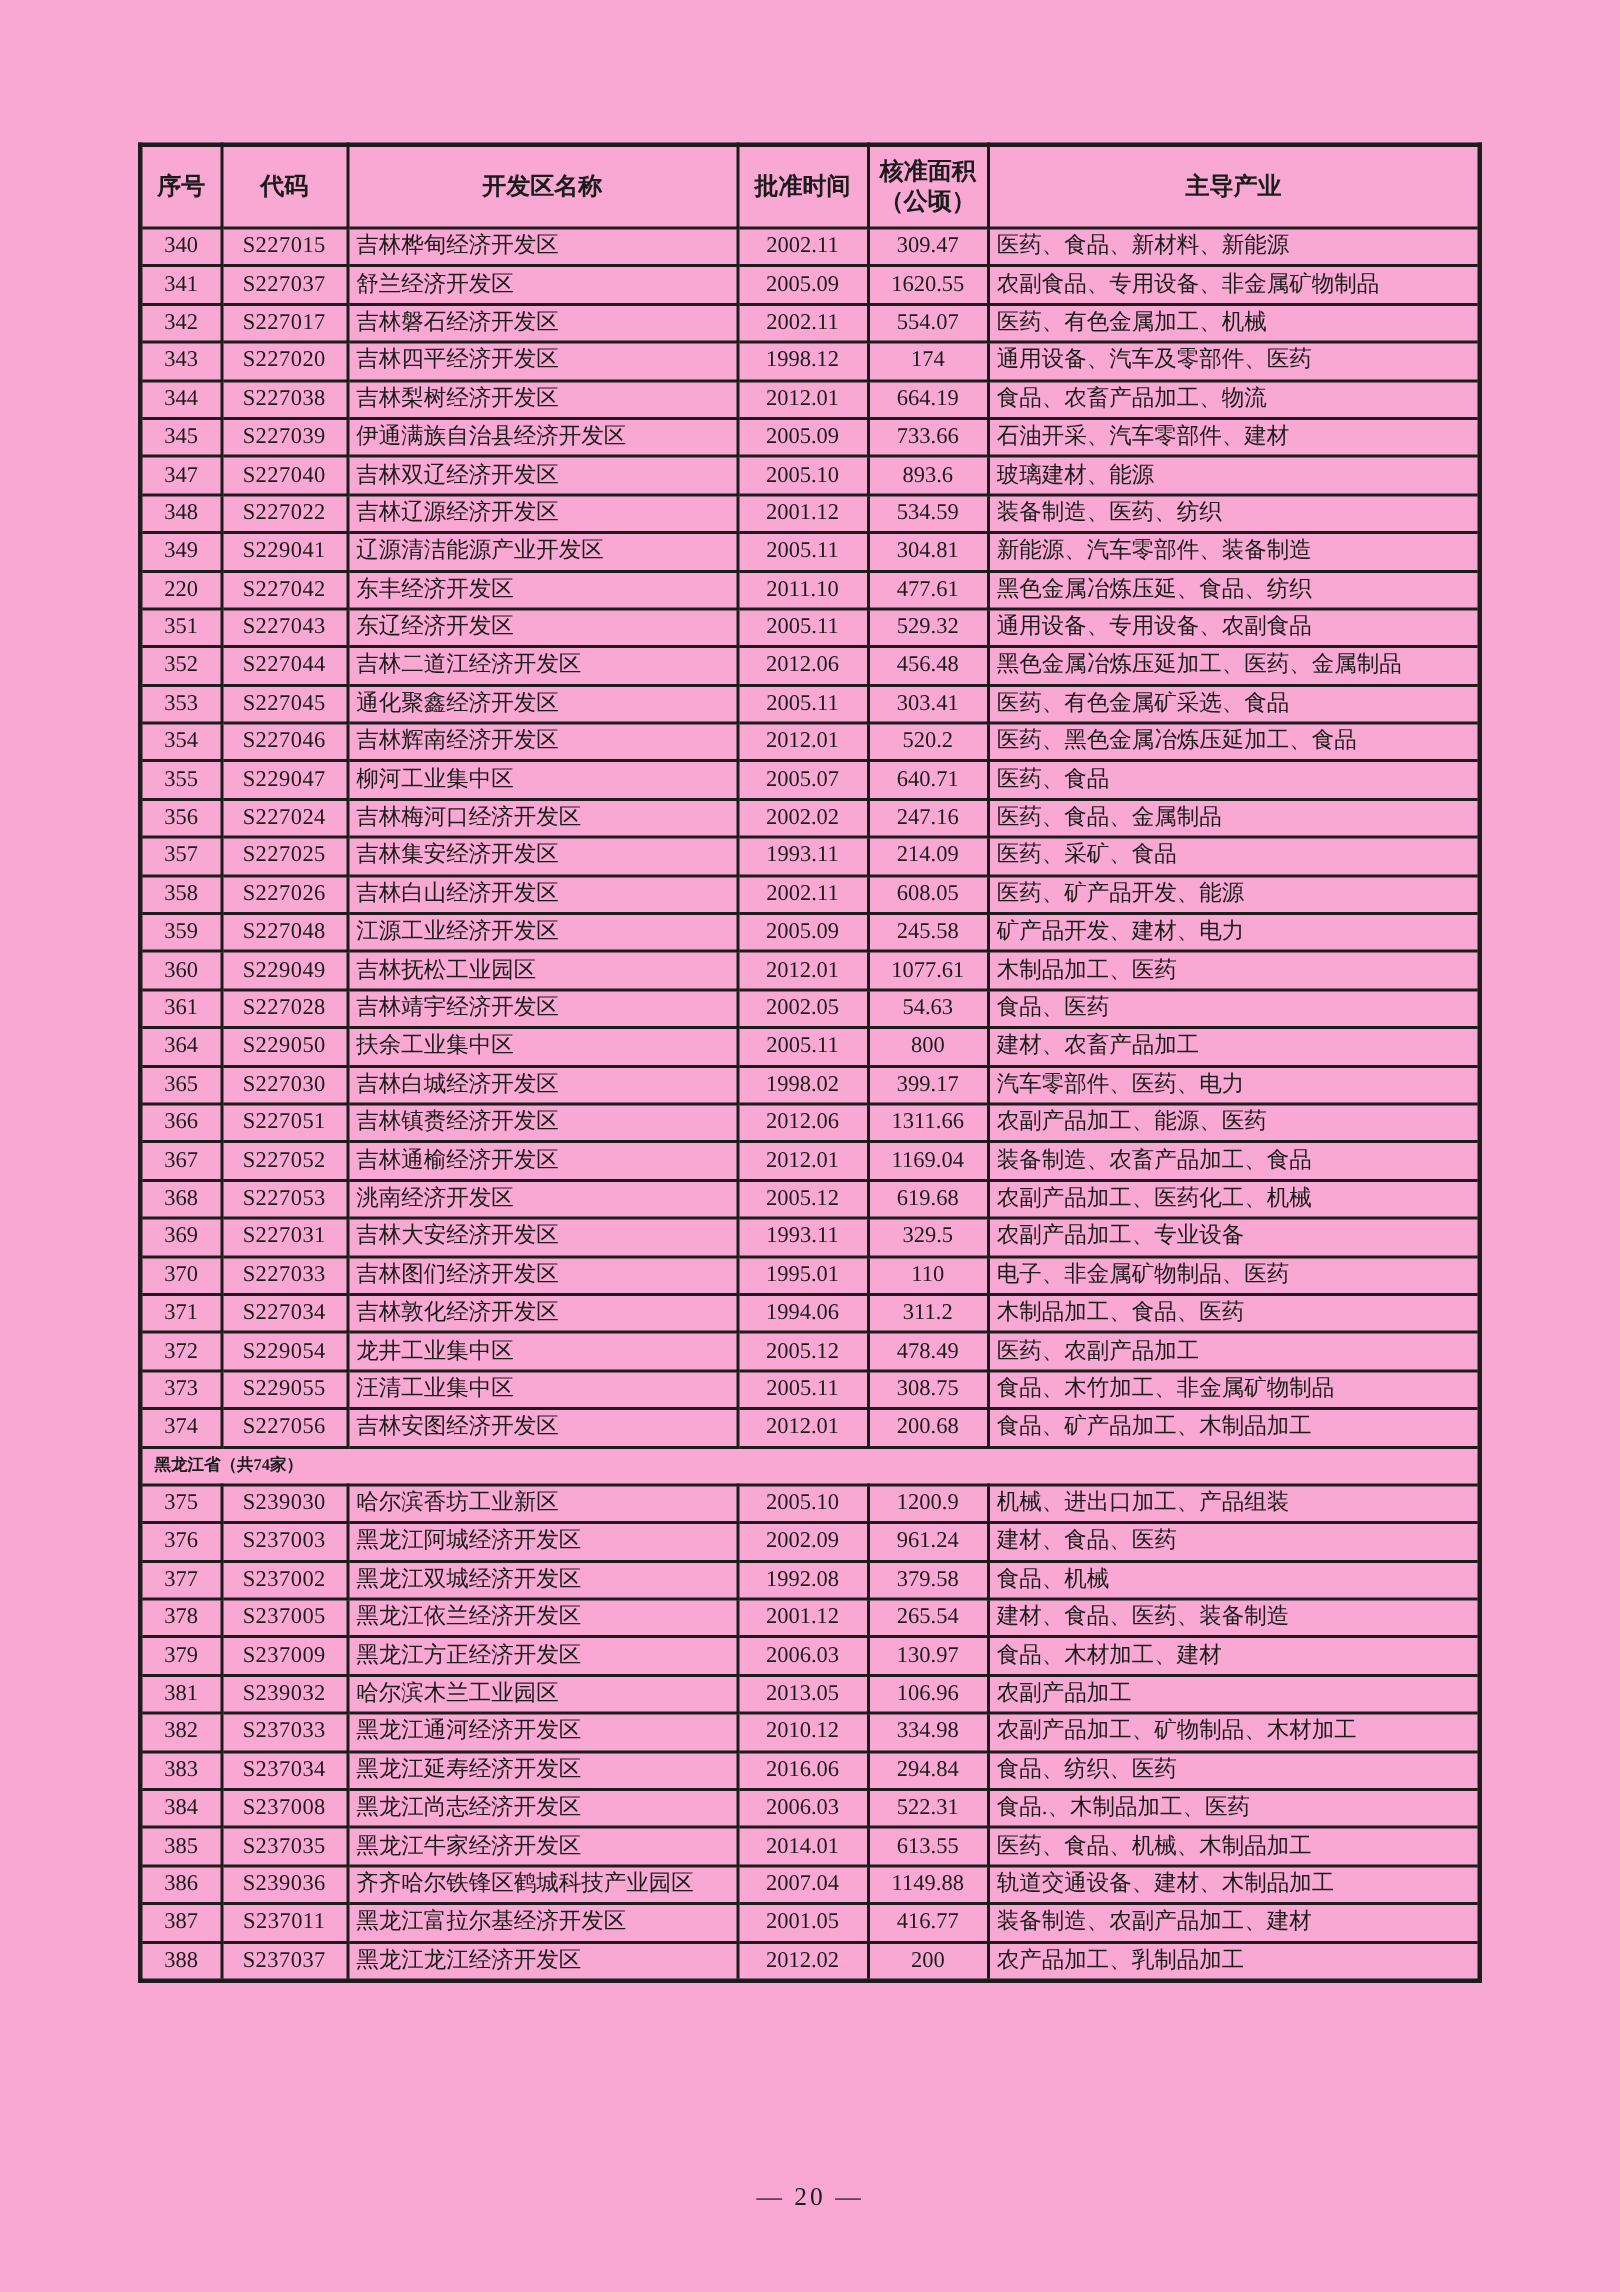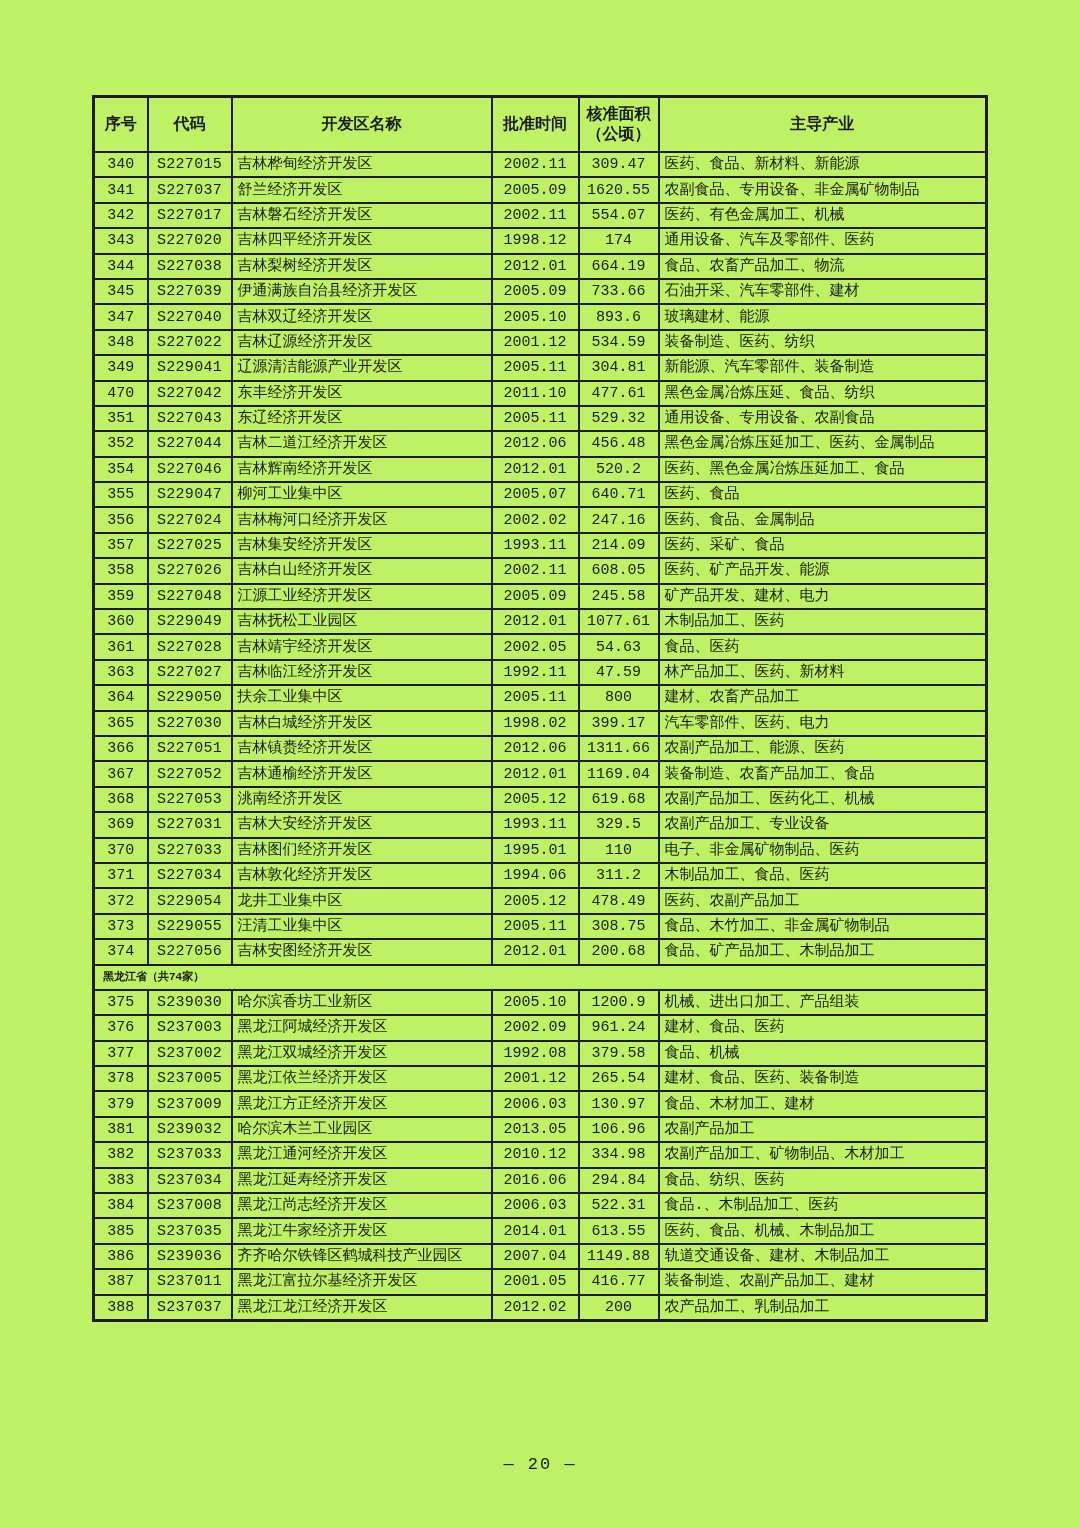--- a/index.html
+++ b/index.html
@@ -4,22 +4,22 @@
 <style>
   html, body {
     margin: 0;
     padding: 0;
     background: #ffffff;
   }
   .page {
     position: relative;
     width: 1080px;
     height: 1528px;
-    background: #bef264;
-    font-family: Liberation Mono, monospace;
+    background: #f9a8d4;
+    font-family: Liberation Serif, serif;
     color: #1b1b1b;
     overflow: hidden;
   }
   table.dz-table {
     position: absolute;
     left: 92px;
     top: 95px;
     width: 893px;
     border-collapse: collapse;
     table-layout: fixed;
@@ -179,21 +179,21 @@
   <tr class="data-row">
     <td class="c-no">349</td>
     <td class="c-code">S229041</td>
     <td class="c-name">辽源清洁能源产业开发区</td>
     <td class="c-date">2005.11</td>
     <td class="c-area">304.81</td>
     <td class="c-ind">新能源、汽车零部件、装备制造</td>
   </tr>
 
   <tr class="data-row">
-    <td class="c-no">470</td>
+    <td class="c-no">220</td>
     <td class="c-code">S227042</td>
     <td class="c-name">东丰经济开发区</td>
     <td class="c-date">2011.10</td>
     <td class="c-area">477.61</td>
     <td class="c-ind">黑色金属冶炼压延、食品、纺织</td>
   </tr>
 
   <tr class="data-row">
     <td class="c-no">351</td>
     <td class="c-code">S227043</td>
@@ -205,20 +205,28 @@
 
   <tr class="data-row">
     <td class="c-no">352</td>
     <td class="c-code">S227044</td>
     <td class="c-name">吉林二道江经济开发区</td>
     <td class="c-date">2012.06</td>
     <td class="c-area">456.48</td>
     <td class="c-ind">黑色金属冶炼压延加工、医药、金属制品</td>
   </tr>
 
+  <tr class="data-row">
+    <td class="c-no">353</td>
+    <td class="c-code">S227045</td>
+    <td class="c-name">通化聚鑫经济开发区</td>
+    <td class="c-date">2005.11</td>
+    <td class="c-area">303.41</td>
+    <td class="c-ind">医药、有色金属矿采选、食品</td>
+  </tr>
 
   <tr class="data-row">
     <td class="c-no">354</td>
     <td class="c-code">S227046</td>
     <td class="c-name">吉林辉南经济开发区</td>
     <td class="c-date">2012.01</td>
     <td class="c-area">520.2</td>
     <td class="c-ind">医药、黑色金属冶炼压延加工、食品</td>
   </tr>
 
@@ -279,28 +287,20 @@
   <tr class="data-row">
     <td class="c-no">361</td>
     <td class="c-code">S227028</td>
     <td class="c-name">吉林靖宇经济开发区</td>
     <td class="c-date">2002.05</td>
     <td class="c-area">54.63</td>
     <td class="c-ind">食品、医药</td>
   </tr>
 
 
-  <tr class="data-row">
-    <td class="c-no">363</td>
-    <td class="c-code">S227027</td>
-    <td class="c-name">吉林临江经济开发区</td>
-    <td class="c-date">1992.11</td>
-    <td class="c-area">47.59</td>
-    <td class="c-ind">林产品加工、医药、新材料</td>
-  </tr>
 
   <tr class="data-row">
     <td class="c-no">364</td>
     <td class="c-code">S229050</td>
     <td class="c-name">扶余工业集中区</td>
     <td class="c-date">2005.11</td>
     <td class="c-area">800</td>
     <td class="c-ind">建材、农畜产品加工</td>
   </tr>
 

